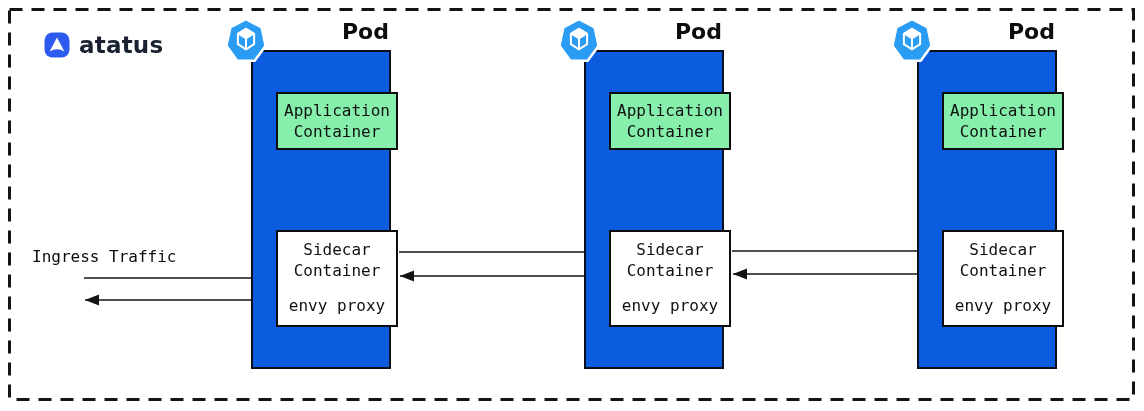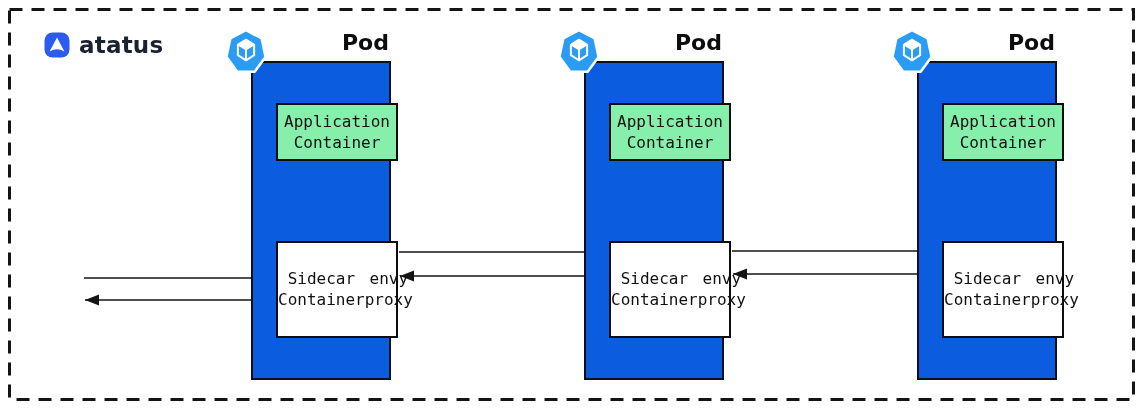--- a/index.html
+++ b/index.html
@@ -4,33 +4,33 @@
 <style>
   html,body{margin:0;padding:0;background:#ffffff;}
   #stage{position:relative;width:1144px;height:411px;background:#fff;overflow:hidden;
          font-family:"DejaVu Sans Mono", monospace;color:#111;}
   svg.overlay{position:absolute;left:0;top:0;width:1144px;height:411px;pointer-events:none;}
 
   .brand{position:absolute;left:44px;top:32px;display:flex;align-items:flex-end;gap:9px;}
   .brand-name{font-family:"DejaVu Sans", sans-serif;font-weight:600;font-size:23px;
               color:#1a2130;letter-spacing:.2px;}
 
-  .pod{position:absolute;top:27px;width:140px;height:353px;}
+  .pod{position:absolute;top:16px;width:140px;height:353px;}
   .pod-rect{position:absolute;left:0;right:0;top:34px;bottom:0;
             background:var(--pod-fill,#0B5CDE);border:2px solid #0a0f1e;box-sizing:border-box;}
   .pod-label{position:absolute;top:3px;right:2px;font-family:"DejaVu Sans", sans-serif;
              font-weight:600;font-size:22px;color:#0d0d0d;}
   .pod-badge{position:absolute;left:-26px;top:0;width:42px;height:48px;}
 
   .app-box{position:absolute;left:25px;top:76px;width:122px;height:58px;background:#86efac;
            border:2px solid #0d0d0d;box-sizing:border-box;display:flex;align-items:center;
            justify-content:center;text-align:center;font-size:16px;line-height:21px;
            white-space:pre-line;}
   .sidecar-box{position:absolute;left:25px;top:214px;width:122px;height:97px;background:#fff;
-           border:2px solid #0d0d0d;box-sizing:border-box;display:flex;flex-direction:row;
+           border:2px solid #0d0d0d;box-sizing:border-box;display:flex;flex-direction:column;
            justify-content:space-between;align-items:center;text-align:center;
            padding:7px 0 9px 0;font-size:16px;line-height:21px;}
   .sidecar-title{white-space:pre-line;}
 
   .traffic-label{position:absolute;font-size:16px;color:#0d0d0d;}
   #ingress-label{left:32px;top:247px;}
   #egress-label{left:32px;top:317px;}
 </style>
 </head>
 <body>
@@ -53,20 +53,21 @@
   </svg>
 
   <div class="brand">
     <svg width="26" height="26" viewBox="0 0 26 26">
       <rect x="0.5" y="0.5" width="25" height="25" rx="8" style="fill:var(--brand-blue,#2D5BF0)"></rect>
       <path d="M13 5.6 L20.4 19.4 Q13 15 5.6 19.4 Z" fill="#ffffff"></path>
     </svg>
     <span class="brand-name">atatus</span>
   </div>
 
+  <div class="traffic-label" id="ingress-label">Ingress Traffic</div>
 
   <div class="pod" style="left:251px">
     <div class="pod-rect"></div>
     <div class="pod-label">Pod</div>
     <svg class="pod-badge" viewBox="0 0 44 46" preserveAspectRatio="none">
       <polygon points="22,3 38.4,10.9 42.5,28.7 31.1,42.9 12.9,42.9 1.5,28.7 5.6,10.9" style="fill:var(--pod-badge-fill,#2B9CF3)" stroke="#ffffff" stroke-width="2.6" stroke-linejoin="round"></polygon>
       <path d="M22 12 L30.5 16.8 L22 21.5 L13.5 16.8 Z" fill="#ffffff" stroke="#ffffff" stroke-width="1.6" stroke-linejoin="round"></path>
       <path d="M30.5 16.8 V27 L22 32 L13.5 27 V16.8 M22 21.5 V32" fill="none" stroke="#ffffff" stroke-width="2.1" stroke-linejoin="round"></path>
     </svg>
     <div class="app-box">Application

